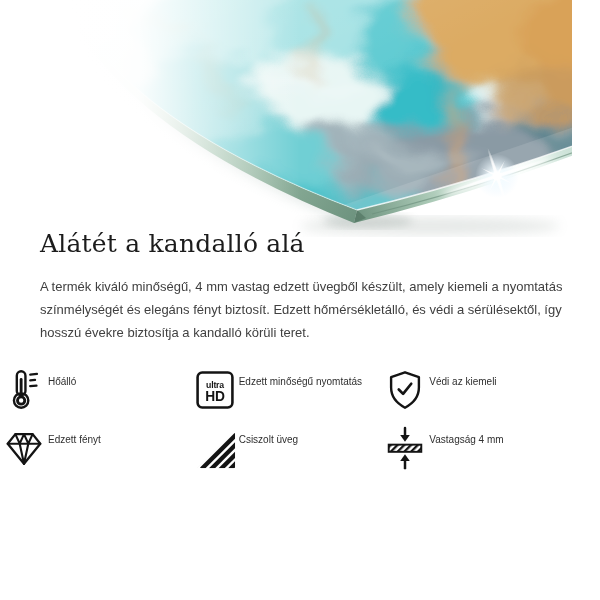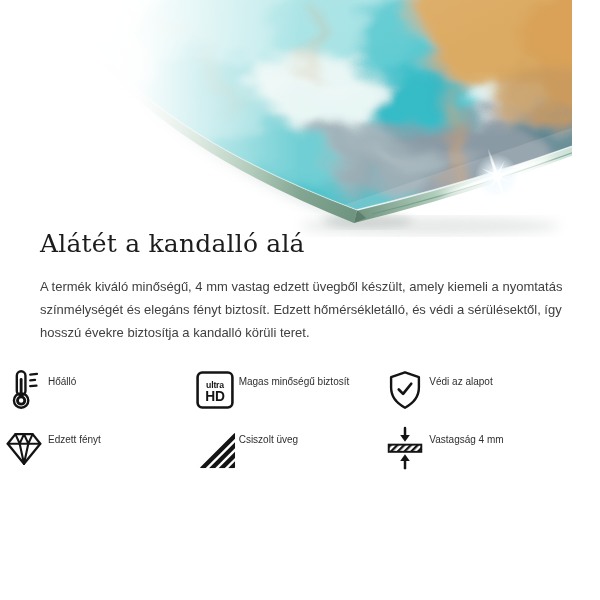--- a/index.html
+++ b/index.html
@@ -178,31 +178,31 @@
       </div>
 
       <div class="feature">
         <div class="icon-box">
           <svg width="44" height="44" viewBox="0 0 48 48">
             <rect class="ic" x="5" y="5" width="38" height="38" rx="5" style="stroke-width:2.8"></rect>
             <text class="badge-txt" x="24" y="21.5" font-size="9.5">ultra</text>
             <text class="badge-txt" x="24" y="36.5" font-size="15">HD</text>
           </svg>
         </div>
-        <div class="f-label">Magas minőségű biztosít</div>
+        <div class="f-label">Edzett minőségű nyomtatás</div>
       </div>
 
       <div class="feature">
         <div class="icon-box">
           <svg width="46" height="46" viewBox="0 0 48 48">
             <path class="ic" d="M24,5.5 L38.5,10.5 V21.5 C38.5,31.5 32.5,38 24,42.5 C15.5,38 9.5,31.5 9.5,21.5 V10.5 Z"></path>
             <polyline class="ic" points="17.5,23.5 22,28 30.5,17.5" style="stroke-width:2.8"></polyline>
           </svg>
         </div>
-        <div class="f-label">Védi az alapot</div>
+        <div class="f-label">Védi az kiemeli</div>
       </div>
 
       <div class="feature">
         <div class="icon-box">
           <svg width="46" height="46" viewBox="0 0 48 48">
             <path class="ic" d="M15,9.5 H33 L41,19.5 L24,40.5 L7,19.5 Z" style="stroke-width:2.4"></path>
             <line class="ic" x1="7" y1="19.5" x2="41" y2="19.5" style="stroke-width:2.2"></line>
             <polyline class="ic" points="15,9.5 19.5,19.5 24,9.5 28.5,19.5 33,9.5" style="stroke-width:2.2"></polyline>
             <line class="ic" x1="19.5" y1="19.5" x2="24" y2="40.5" style="stroke-width:2.2"></line>
             <line class="ic" x1="28.5" y1="19.5" x2="24" y2="40.5" style="stroke-width:2.2"></line>

